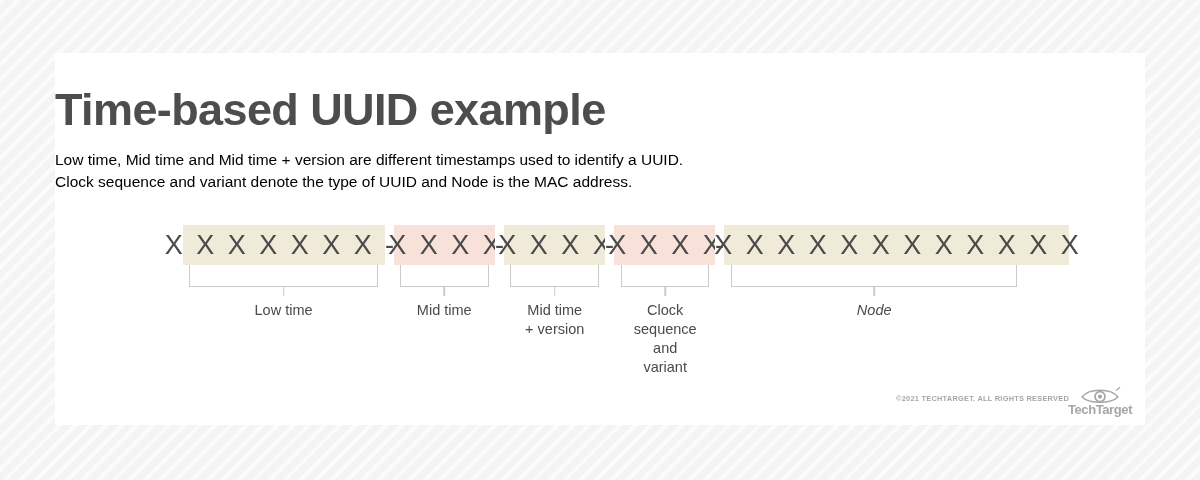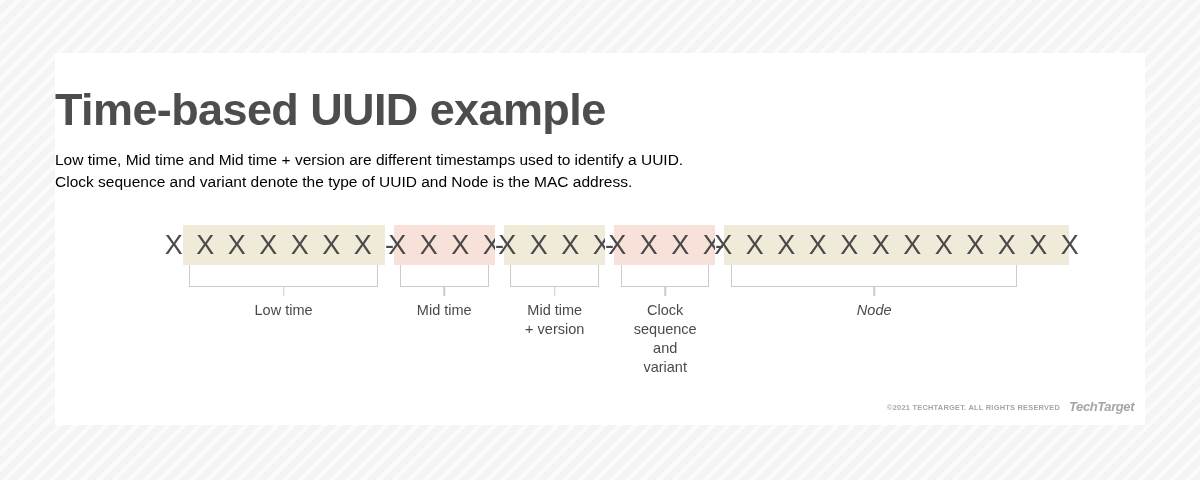--- a/index.html
+++ b/index.html
@@ -139,38 +139,37 @@
     width: 100%;
     white-space: pre-line;
   }
 
   
   .footer {
     position: absolute;
     right: 14px;
     bottom: 9px;
     display: flex;
-    align-items: flex-end;
-    gap: 9px;
+    align-items: center;
   }
 
   .copyright {
     font-size: 7.4px;
     font-weight: bold;
     color: #a6a6a6;
     letter-spacing: 0.25px;
     white-space: nowrap;
     padding-bottom: 4px;
   }
 
   .logo {
     display: flex;
+    flex-direction: column;
     align-items: center;
     width: 62px;
-    font-style: italic;
   }
 
   .logo-mark { display: block; }
 
   .logo-word {
     font-size: 13px;
     font-weight: bold;
     color: #a6a6a6;
     letter-spacing: -0.4px;
     line-height: 1;

